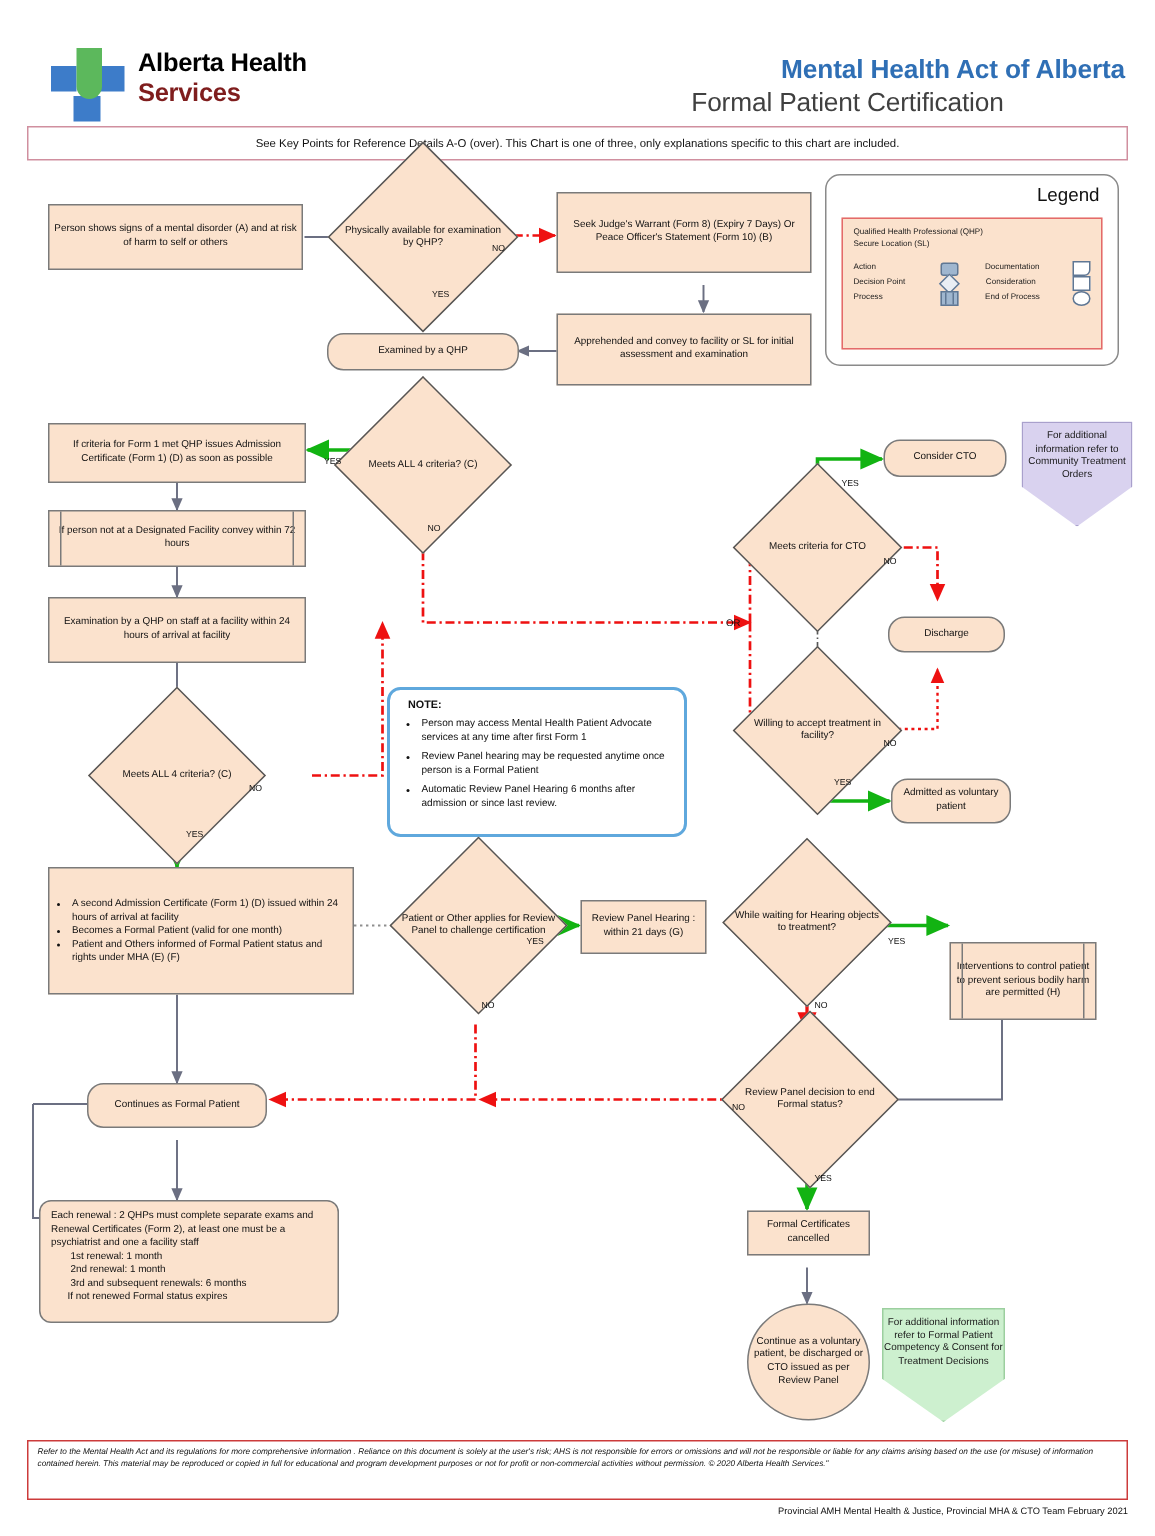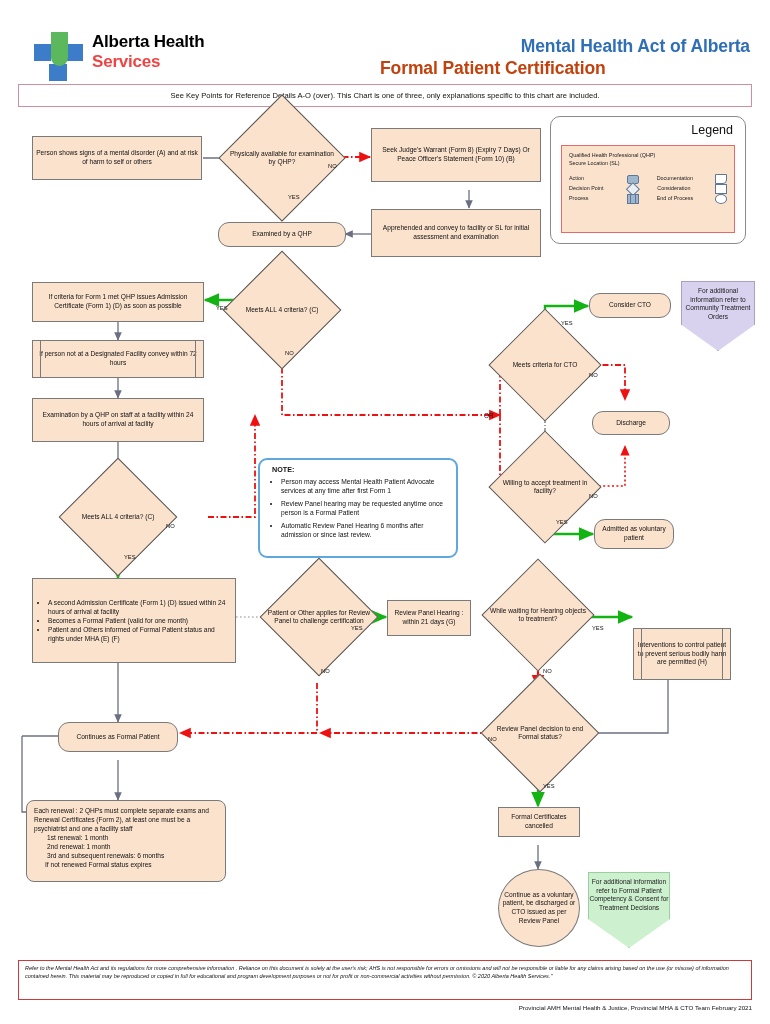--- a/index.html
+++ b/index.html
@@ -7,24 +7,24 @@
        font-family:"Liberation Sans","DejaVu Sans",sans-serif;color:#1a1a1a;}
   #chart{position:absolute;left:0;top:0;width:770px;height:1024px;}
   .abs{position:absolute;box-sizing:border-box;}
 
   
   .logo-wrap{left:34px;top:30px;width:200px;height:54px;}
   .logo-mark{position:absolute;left:0;top:2px;width:52px;height:50px;}
   .sq{position:absolute;background:#3d7cc9;}
   .greenleaf{position:absolute;background:#5cb85c;}
   .logo-txt1{position:absolute;left:58px;top:2px;font-size:17px;font-weight:bold;color:#000000;letter-spacing:-.2px;line-height:19px;}
-  .logo-txt2{position:absolute;left:58px;top:22px;font-size:17px;font-weight:bold;color:#ef4444;letter-spacing:-.2px;line-height:19px;}
+  .logo-txt2{position:absolute;left:58px;top:22px;font-size:17px;font-weight:bold;color:#7f1d1d;letter-spacing:-.2px;line-height:19px;}
 
   .title1{left:380px;top:36px;width:370px;text-align:right;font-size:17.5px;font-weight:bold;color:#2f6fb5;letter-spacing:-.1px;}
-  .title2{left:380px;top:58px;width:370px;text-align:left;font-size:17.5px;font-weight:bold;color:#c2410c;letter-spacing:-.1px;}
+  .title2{left:380px;top:58px;width:370px;text-align:center;font-size:17.5px;font-weight:normal;color:#404040;letter-spacing:-.1px;}
 
   .subbar{left:18px;top:84px;width:734px;height:23px;border:1px solid #d08f9f;
           display:flex;align-items:center;justify-content:center;font-size:7.6px;color:#111;}
 
   
   .node{display:flex;align-items:center;justify-content:center;text-align:center;
         background:#fbe2cd;border:1px solid #7a7a7a;font-size:6.6px;line-height:8.6px;
         color:#111;padding:2px 3px;}
   .node.rounded{border-radius:11px;}
   .node.round-sm{border-radius:8px;}

